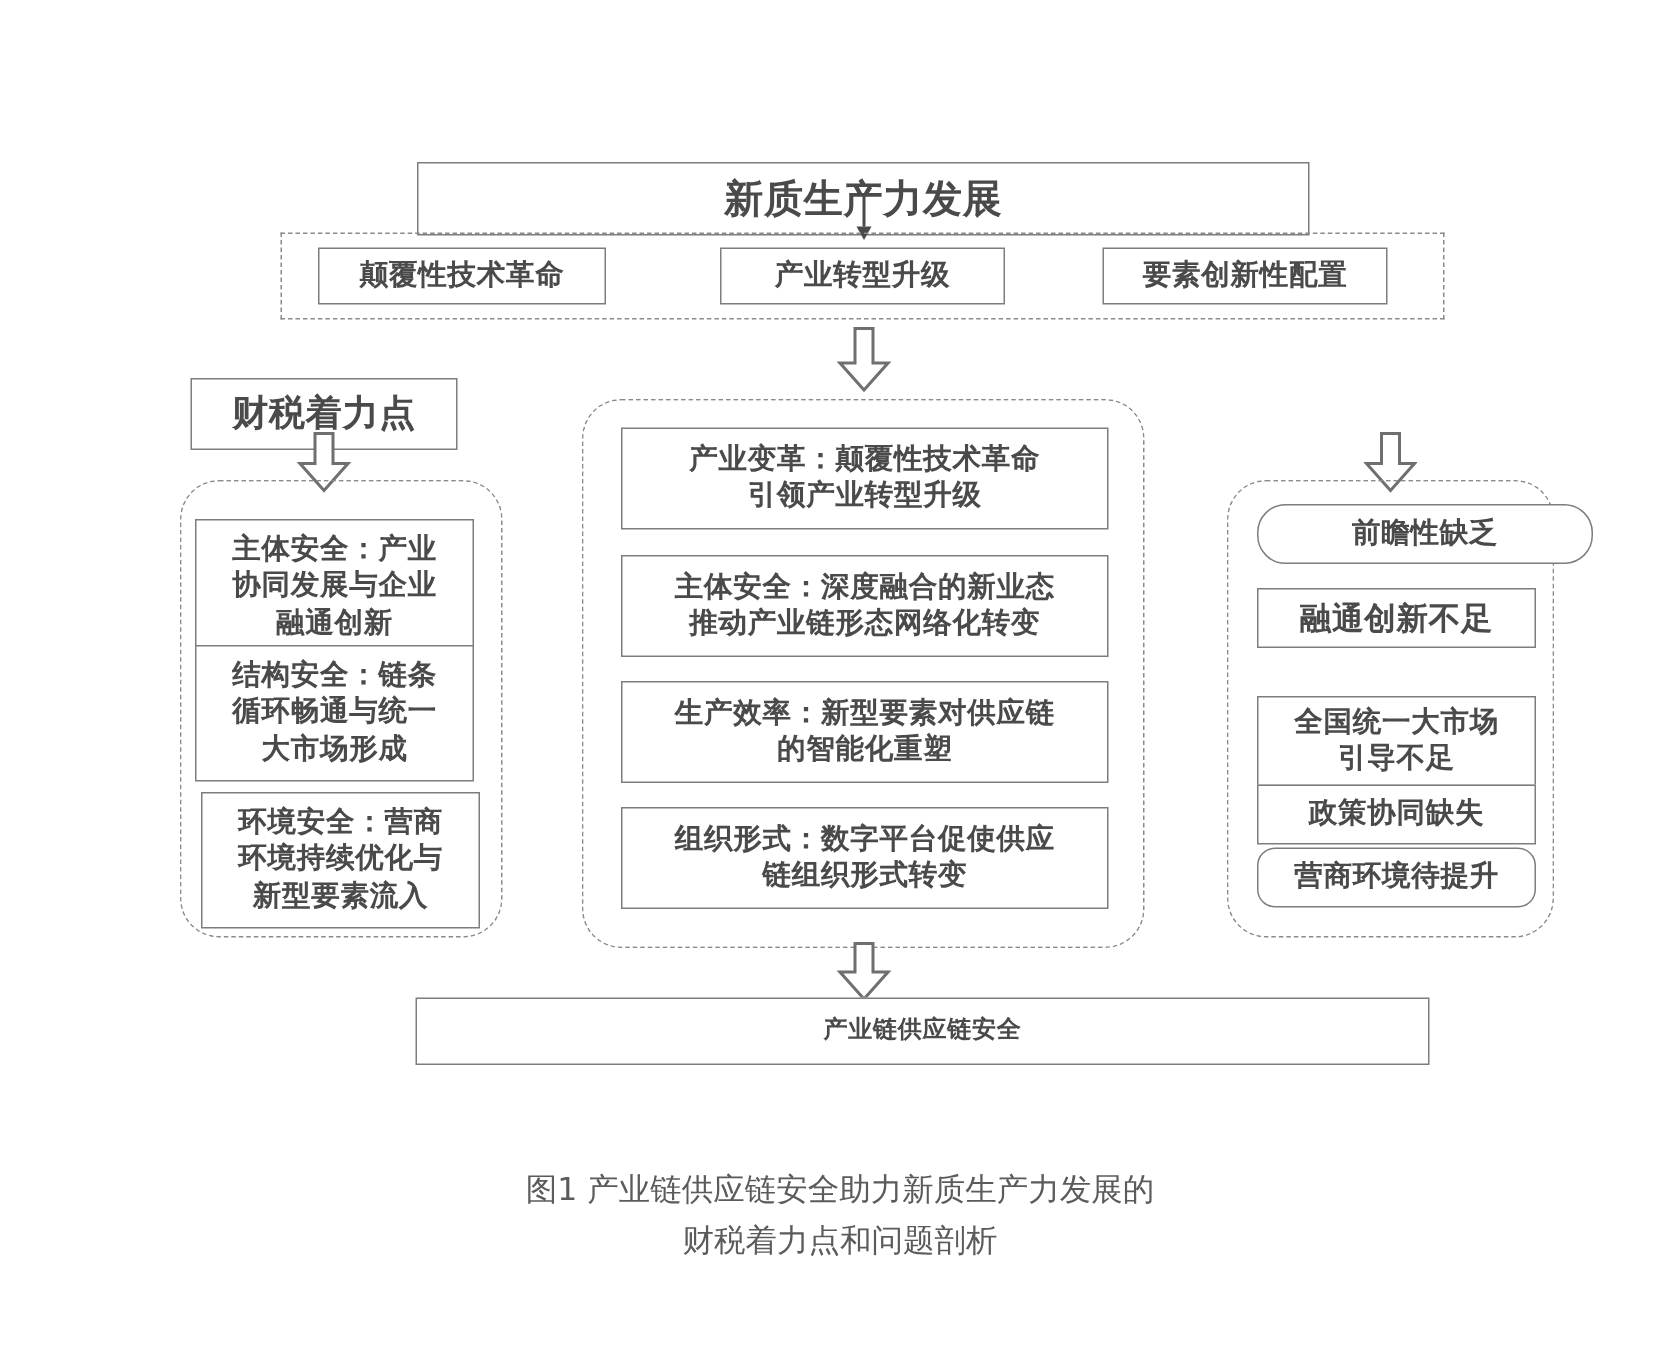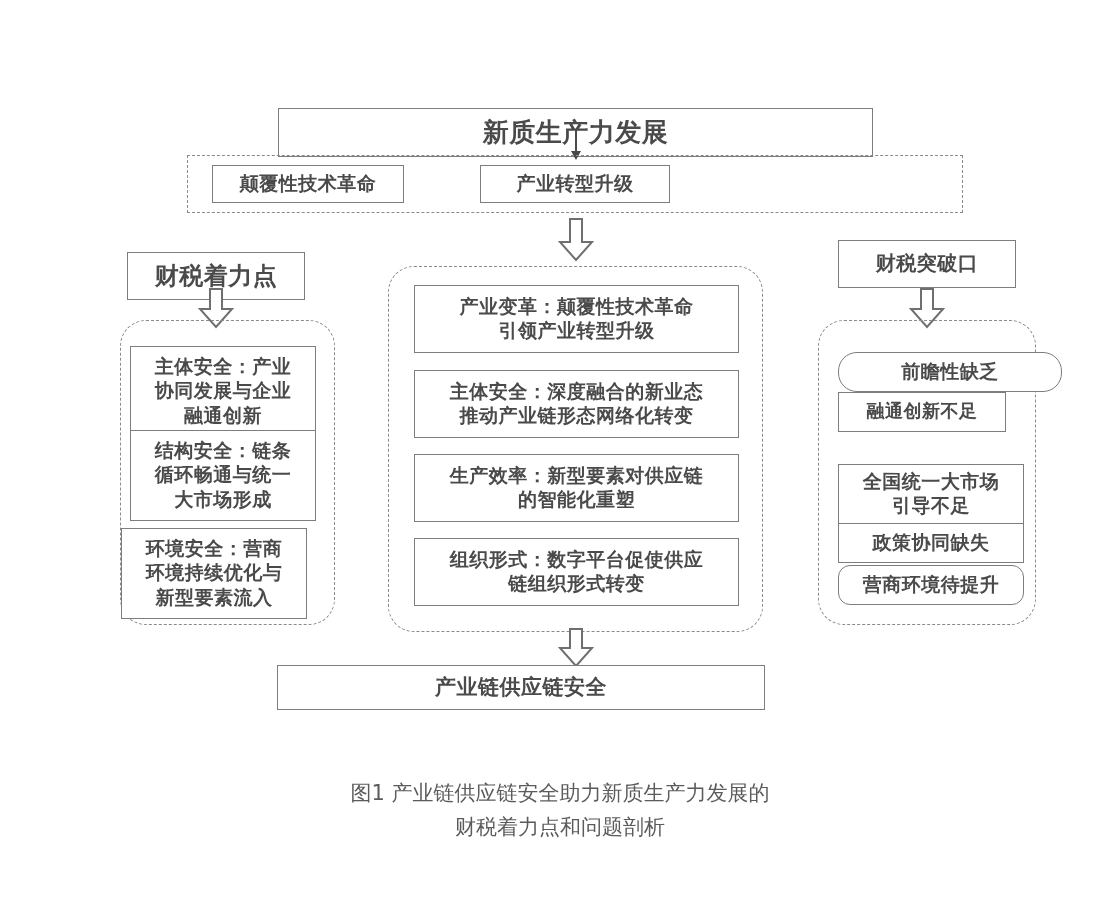--- a/index.html
+++ b/index.html
@@ -97,20 +97,23 @@
   </div>
 
   <div class="dashed" style="left:187px; top:155px; width:776px; height:58px;"></div>
 
   <div class="box" style="left:212px; top:165px; width:192px; height:38px; font-size:19px;">
     <span>颠覆性技术革命</span>
   </div>
   <div class="box" style="left:480px; top:165px; width:190px; height:38px; font-size:19px;">
     <span>产业转型升级</span>
   </div>
+  <div class="box" style="left:735px; top:165px; width:190px; height:38px; font-size:19px;">
+    <span>要素创新性配置</span>
+  </div>
 
   <div class="block-arrow" style="left:558px; top:218px; width:36px; height:44px;">
     <svg width="36" height="44" viewBox="0 0 36 44">
       <polygon points="12,1 24,1 24,24 34,24 18,42 2,24 12,24" fill="#ffffff" stroke="#6f6f6f" stroke-width="2"></polygon>
     </svg>
   </div>
 
   <div class="box" style="left:127px; top:252px; width:178px; height:48px; font-size:24px;">
     <span>财税着力点</span>
   </div>
@@ -126,21 +129,21 @@
   <div class="box" style="left:130px; top:346px; width:186px; height:91px; font-size:19px;">
     <span>主体安全：产业
 协同发展与企业
 融通创新</span>
   </div>
   <div class="box" style="left:130px; top:430px; width:186px; height:91px; font-size:19px;">
     <span>结构安全：链条
 循环畅通与统一
 大市场形成</span>
   </div>
-  <div class="box" style="left:121px; top:528px; width:186px; height:91px; font-size:19px;">
+  <div class="box" style="left:134px; top:528px; width:186px; height:91px; font-size:19px;">
     <span>环境安全：营商
 环境持续优化与
 新型要素流入</span>
   </div>
 
   <div class="dashed rounded" style="left:388px; top:266px; width:375px; height:366px;"></div>
 
   <div class="box" style="left:414px; top:285px; width:325px; height:68px; font-size:19px;align-items:center;">
     <span>产业变革：颠覆性技术革命
 引领产业转型升级</span>
@@ -157,50 +160,47 @@
     <span>组织形式：数字平台促使供应
 链组织形式转变</span>
   </div>
 
   <div class="block-arrow" style="left:558px; top:628px; width:36px; height:40px;">
     <svg width="36" height="40" viewBox="0 0 36 40">
       <polygon points="12,1 24,1 24,20 34,20 18,38 2,20 12,20" fill="#ffffff" stroke="#6f6f6f" stroke-width="2"></polygon>
     </svg>
   </div>
 
-  <div class="box" style="left:838px; top:240px; width:178px; height:48px; font-size:20px;">
-    <span>财税突破口</span>
-  </div>
 
   <div class="block-arrow" style="left:909px; top:288px; width:36px; height:41px;">
     <svg width="36" height="41" viewBox="0 0 36 41">
       <polygon points="12,1 24,1 24,21 34,21 18,39 2,21 12,21" fill="#ffffff" stroke="#6f6f6f" stroke-width="2"></polygon>
     </svg>
   </div>
 
   <div class="dashed rounded" style="left:818px; top:320px; width:218px; height:305px;"></div>
 
-  <div class="box" style="left:838px; top:352px; width:224px; height:40px; font-size:19px;border-radius:19px;">
+  <div class="box" style="left:838px; top:336px; width:224px; height:40px; font-size:19px;border-radius:19px;">
     <span>前瞻性缺乏</span>
   </div>
-  <div class="box" style="left:838px; top:392px; width:168px; height:40px; font-size:18px;">
+  <div class="box" style="left:838px; top:392px; width:186px; height:40px; font-size:21px;">
     <span>融通创新不足</span>
   </div>
   <div class="box" style="left:838px; top:448px; width:186px; height:60px; font-size:19px;margin-top:16px;">
     <span>全国统一大市场
 引导不足</span>
   </div>
   <div class="box" style="left:838px; top:523px; width:186px; height:40px; font-size:19px;">
     <span>政策协同缺失</span>
   </div>
   <div class="box" style="left:838px; top:565px; width:186px; height:40px; font-size:19px;border-radius:12px;">
     <span>营商环境待提升</span>
   </div>
 
-  <div class="box" style="left:277px; top:665px; width:488px; height:45px; font-size:21px;">
+  <div class="box" style="left:277px; top:665px; width:676px; height:45px; font-size:16px;">
     <span>产业链供应链安全</span>
   </div>
 
   <div class="caption" style="left:230px; top:742px; width:660px;">
     <span>图1 产业链供应链安全助力新质生产力发展的
 财税着力点和问题剖析</span>
   </div>
 
 </div>
 

